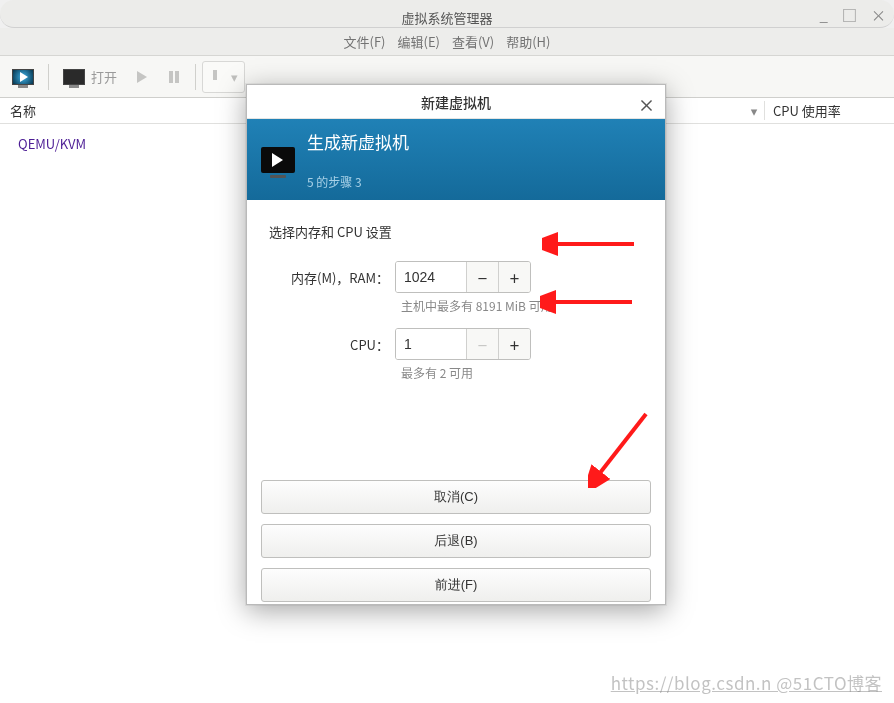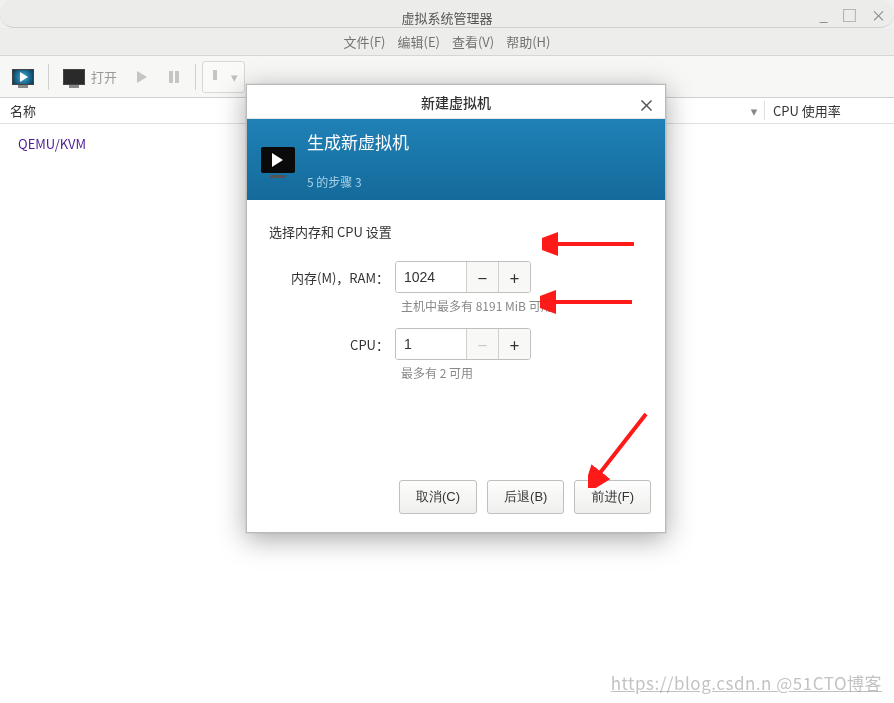--- a/index.html
+++ b/index.html
@@ -226,24 +226,25 @@
   .spin-btn.disabled { color: #c8c8c6; cursor: default;}
   .hint {
     margin-left: 132px;
     font-size: 12px;
     color: #888;
     margin-top: 4px;
     margin-bottom: 14px;
   }
 
   .modal-footer {
-    padding: 10px 14px 18px 14px;
+    padding: 10px 14px 2px 14px;
     display: flex;
     justify-content: flex-end;
     gap: 10px;
+    flex-direction: column;
   }
   .btn {
     border: 1px solid #bfbfbd;
     background: linear-gradient(#fdfdfd,#efefed);
     padding: 7px 16px;
     border-radius: 3px;
     font-size: 13px;
     color: #333;
     cursor: pointer;
   }

